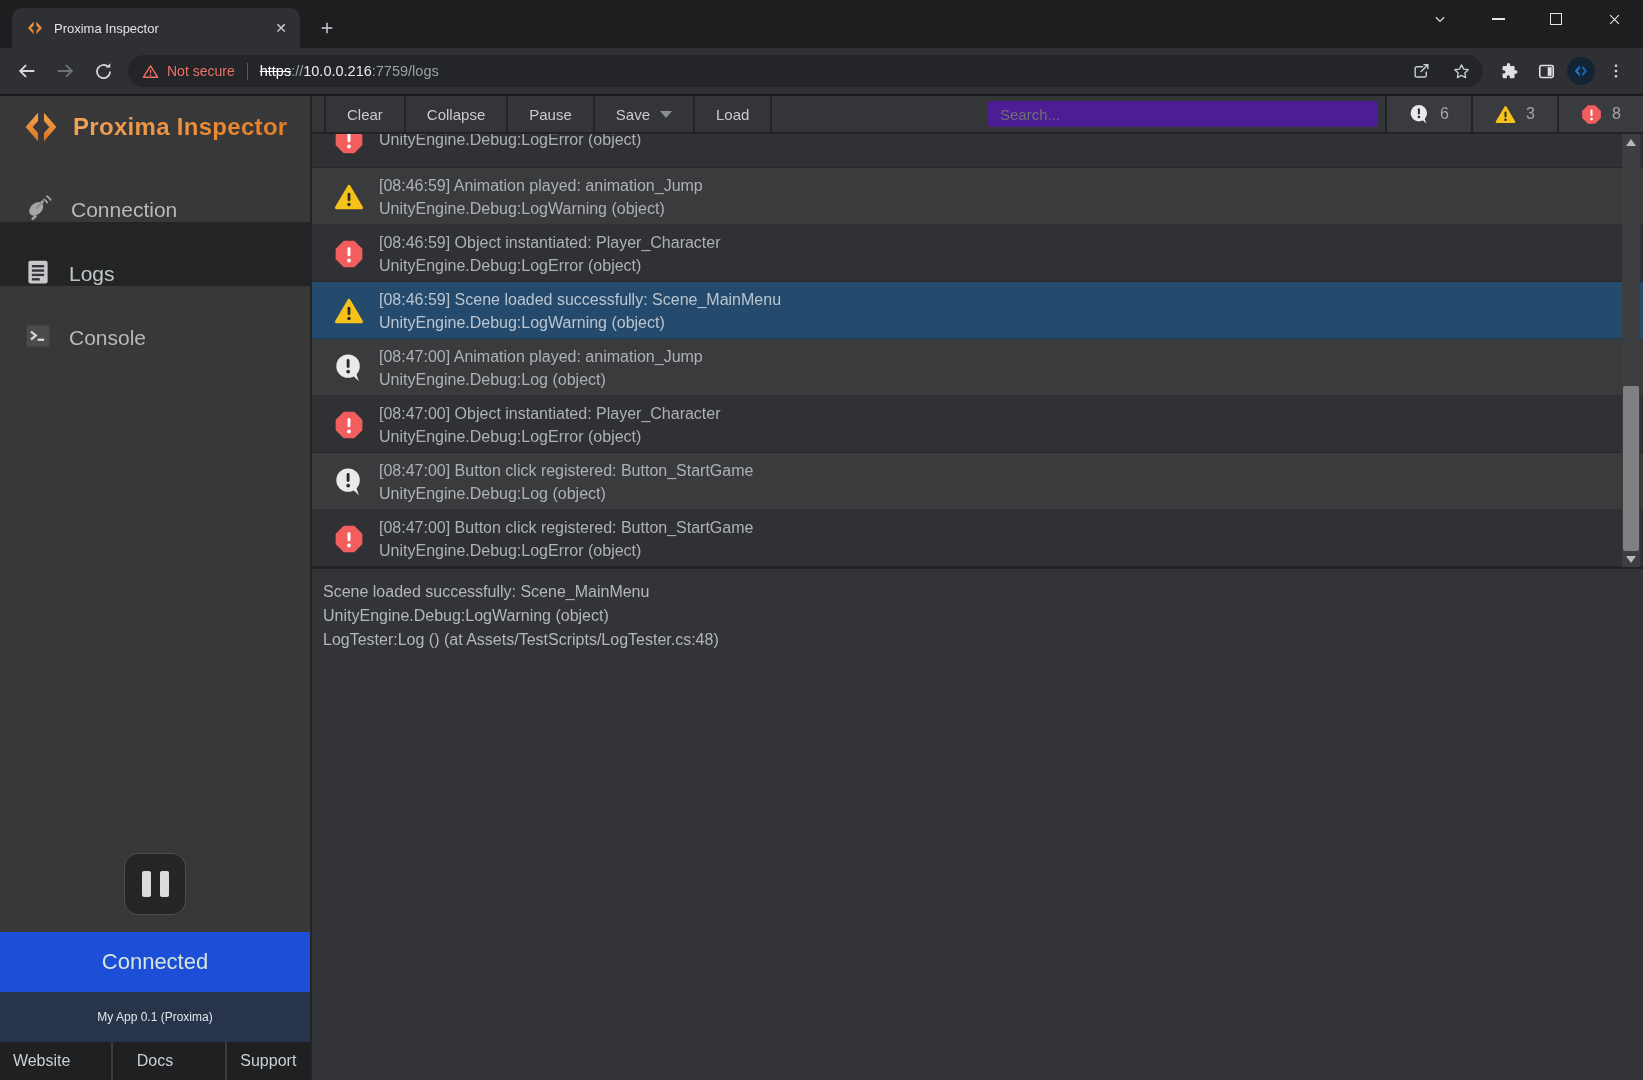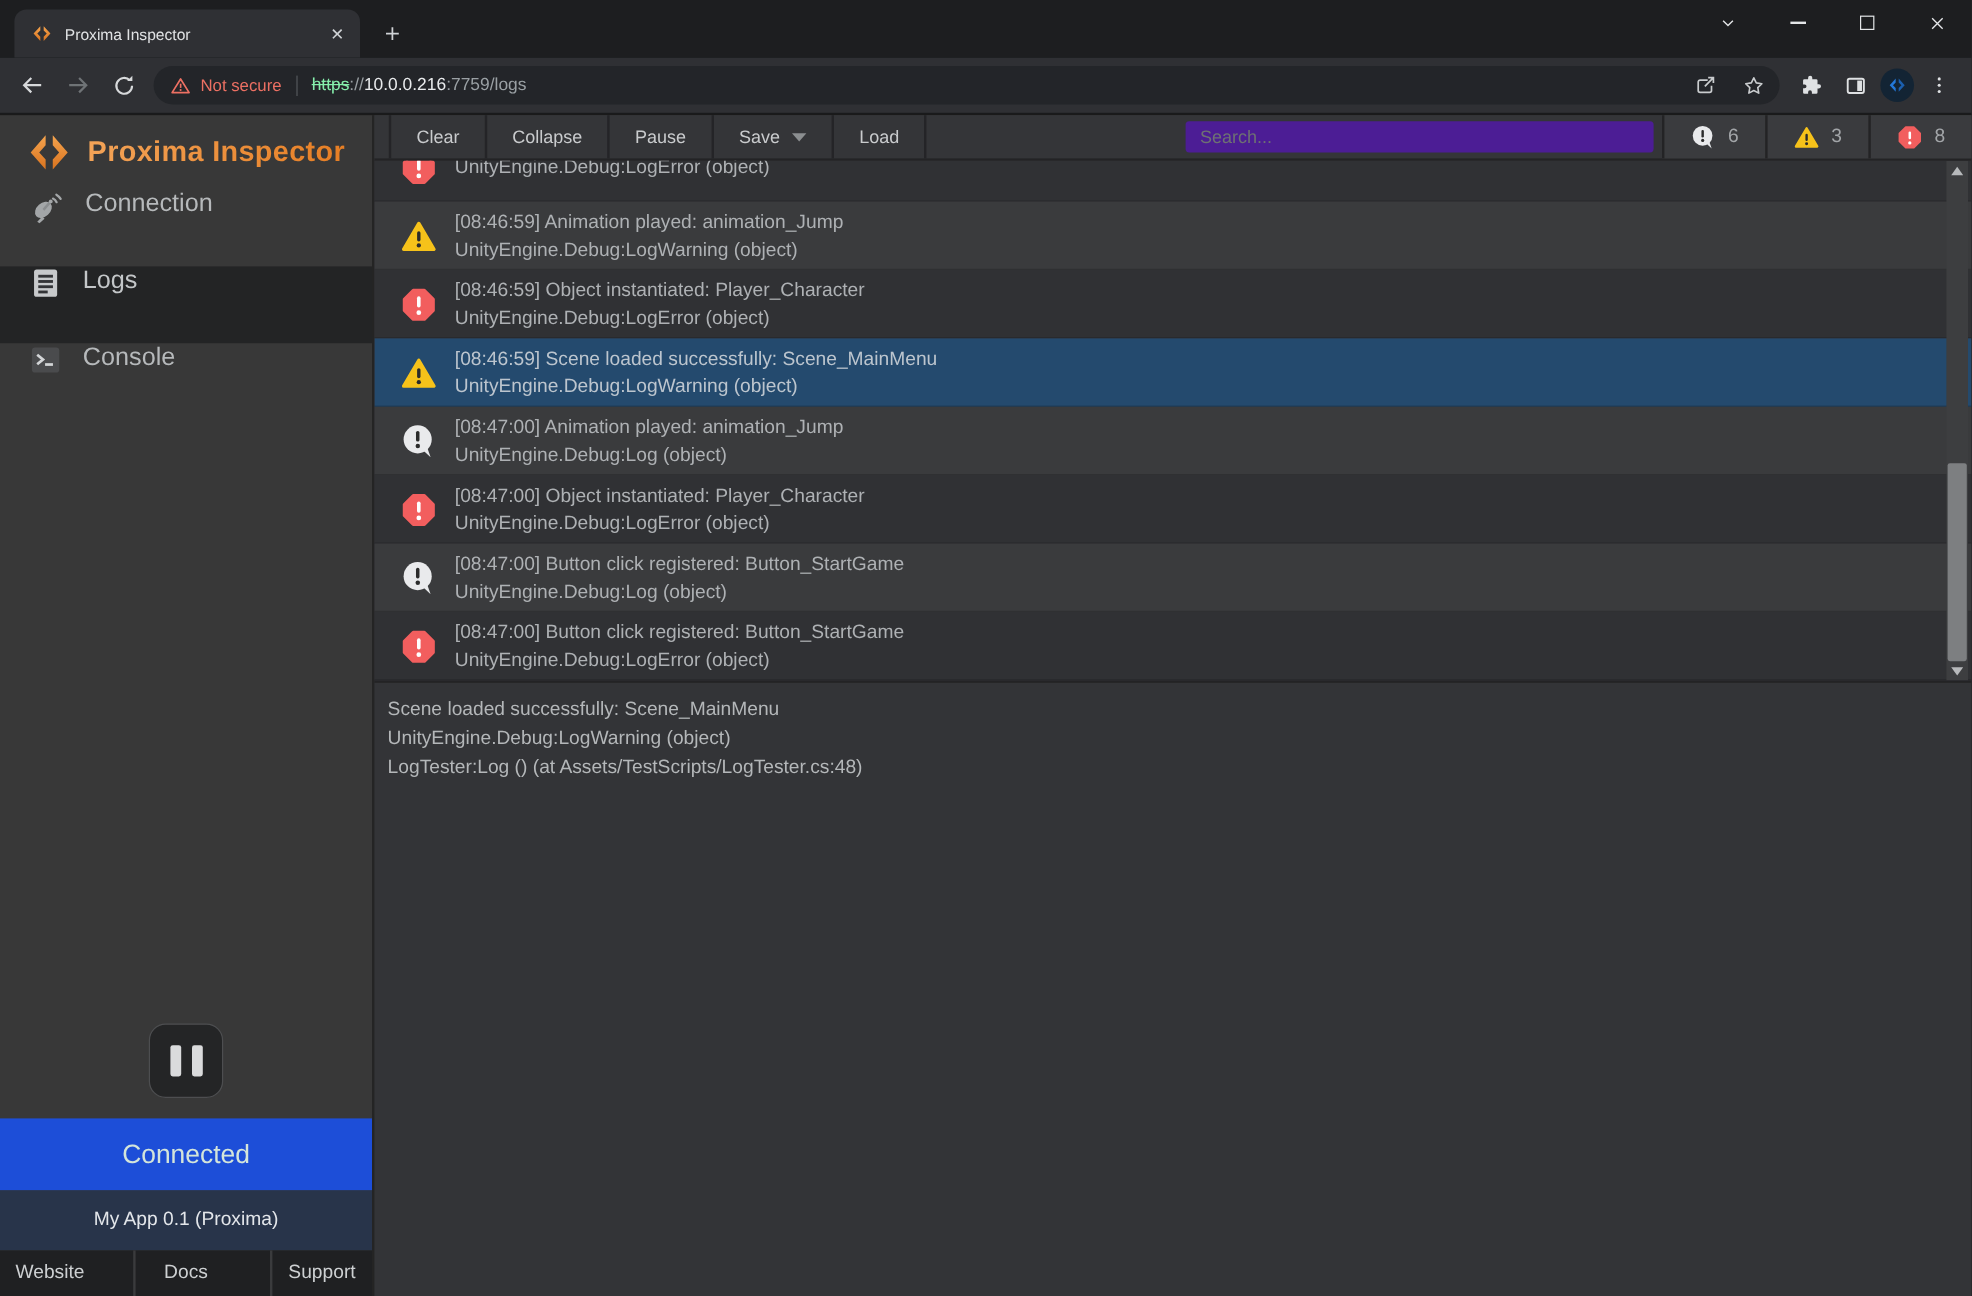--- a/index.html
+++ b/index.html
@@ -20,47 +20,47 @@
   .glyph-max { width:12px; height:12px; border:1.6px solid #e4e6e8; }
 
   .chrome-toolbar { height:47px; background:#2f3034; display:flex; align-items:center; padding:0 10px; gap:4px;
                     border-bottom:1px solid #191a1c; }
   .nav-ic { width:34px; height:34px; display:flex; align-items:center; justify-content:center; border-radius:50%; }
   .omnibox { flex:1; height:32px; background:#232529; border-radius:16px; display:flex; align-items:center;
              gap:8px; padding:0 6px 0 14px; margin:0 4px; min-width:0; }
   .notsecure { color:#ec7063; font-size:14px; }
   .omni-sep { width:1px; height:17px; background:#55585c; margin:0 4px; }
   .url { font-size:14.5px; color:#9aa0a4; white-space:nowrap; }
-  .url .scheme { color:#86efac; text-decoration:line-through; }
+  .url .scheme { color:#ffffff; text-decoration:line-through; }
   .url .host { color:#e9ebed; }
   .omni-spacer { flex:1; }
   .pill-ic { width:32px; height:32px; display:flex; align-items:center; justify-content:center; border-radius:50%; }
   .ext-circle { width:28px; height:28px; border-radius:50%; background:#132434; display:flex; align-items:center; justify-content:center; }
 
   
   .page { display:flex; height:985px; border-top:1px solid #1a1a1a; }
 
   
   .sidebar { width:310px; background:#383838; display:flex; flex-direction:column; flex:none; }
   .side-logo { height:62px; display:flex; align-items:center; gap:13px; padding-left:22px; }
   .logo-text { font-size:24px; font-weight:bold; letter-spacing:.3px;
                background:linear-gradient(90deg,#f3a357,#e67e24); -webkit-background-clip:text;
                background-clip:text; color:transparent; }
-  .side-item { height:64px; display:flex; align-items:flex-start; gap:17px; padding-left:24px;
+  .side-item { height:64px; display:flex; align-items:flex-end; gap:17px; padding-left:24px;
                font-size:21px; color:#b6b9bb; cursor:pointer; }
   .side-item.active { background:#232425; color:#c3c6c8; }
   .side-spacer { flex:1; }
   .pause-btn { align-self:center; width:62px; height:62px; border-radius:14px; background:#242526;
                border:1px solid #4d4e50; display:flex; align-items:center; justify-content:center;
                gap:9px; margin-bottom:17px; cursor:pointer; }
   .pause-bar { width:9px; height:26px; background:#dadbdc; border-radius:2px; }
   .status-bar { height:60px; display:flex; align-items:center; justify-content:center;
                 font-size:22px; color:#d4e5da; }
   .appinfo-bar { height:50px; display:flex; align-items:center; justify-content:center;
-                 font-size:16px; color:#e3e6ea; }
+                 font-size:12px; color:#e3e6ea; }
   .side-footer { height:38px; display:flex; background:#1f2022; }
   .foot-link { flex:1; display:flex; align-items:center; justify-content:center; font-size:16px;
                color:#cdd0d2; cursor:pointer; }
   .foot-link + .foot-link { border-left:2px solid #3a3b3d;margin-left:28px; }
 
   
   .content { flex:1; display:flex; flex-direction:column; background:#333437; border-left:2px solid #242424; min-width:0; }
 
   .app-toolbar { height:38px; background:#343538; display:flex; align-items:stretch; padding-left:12px;
                  border-bottom:2px solid #232325; flex:none; }

